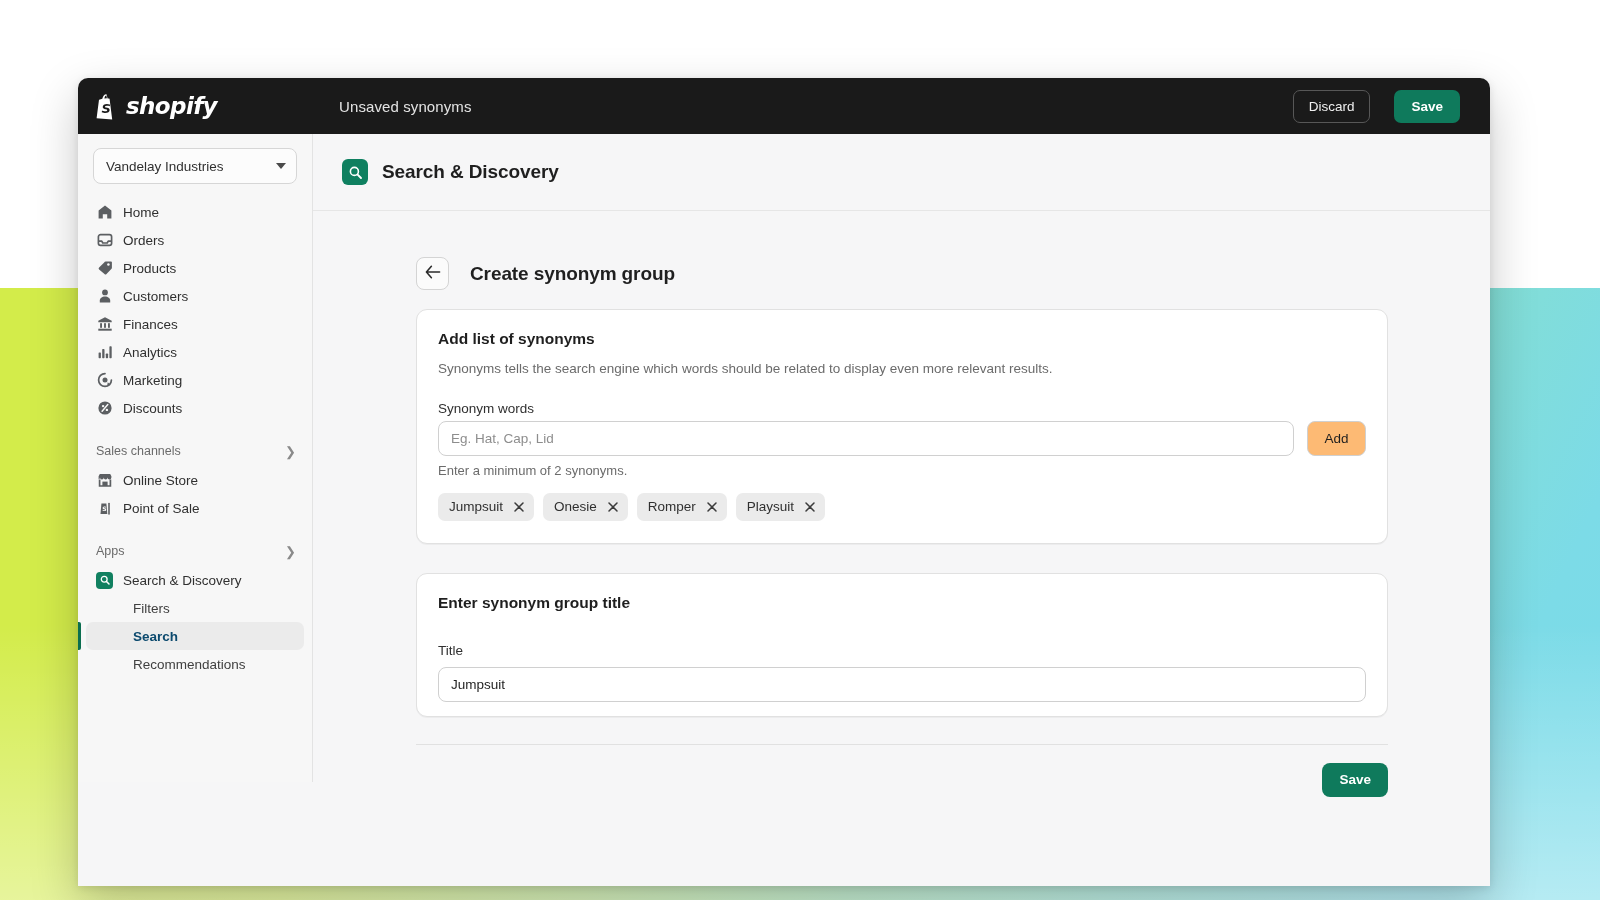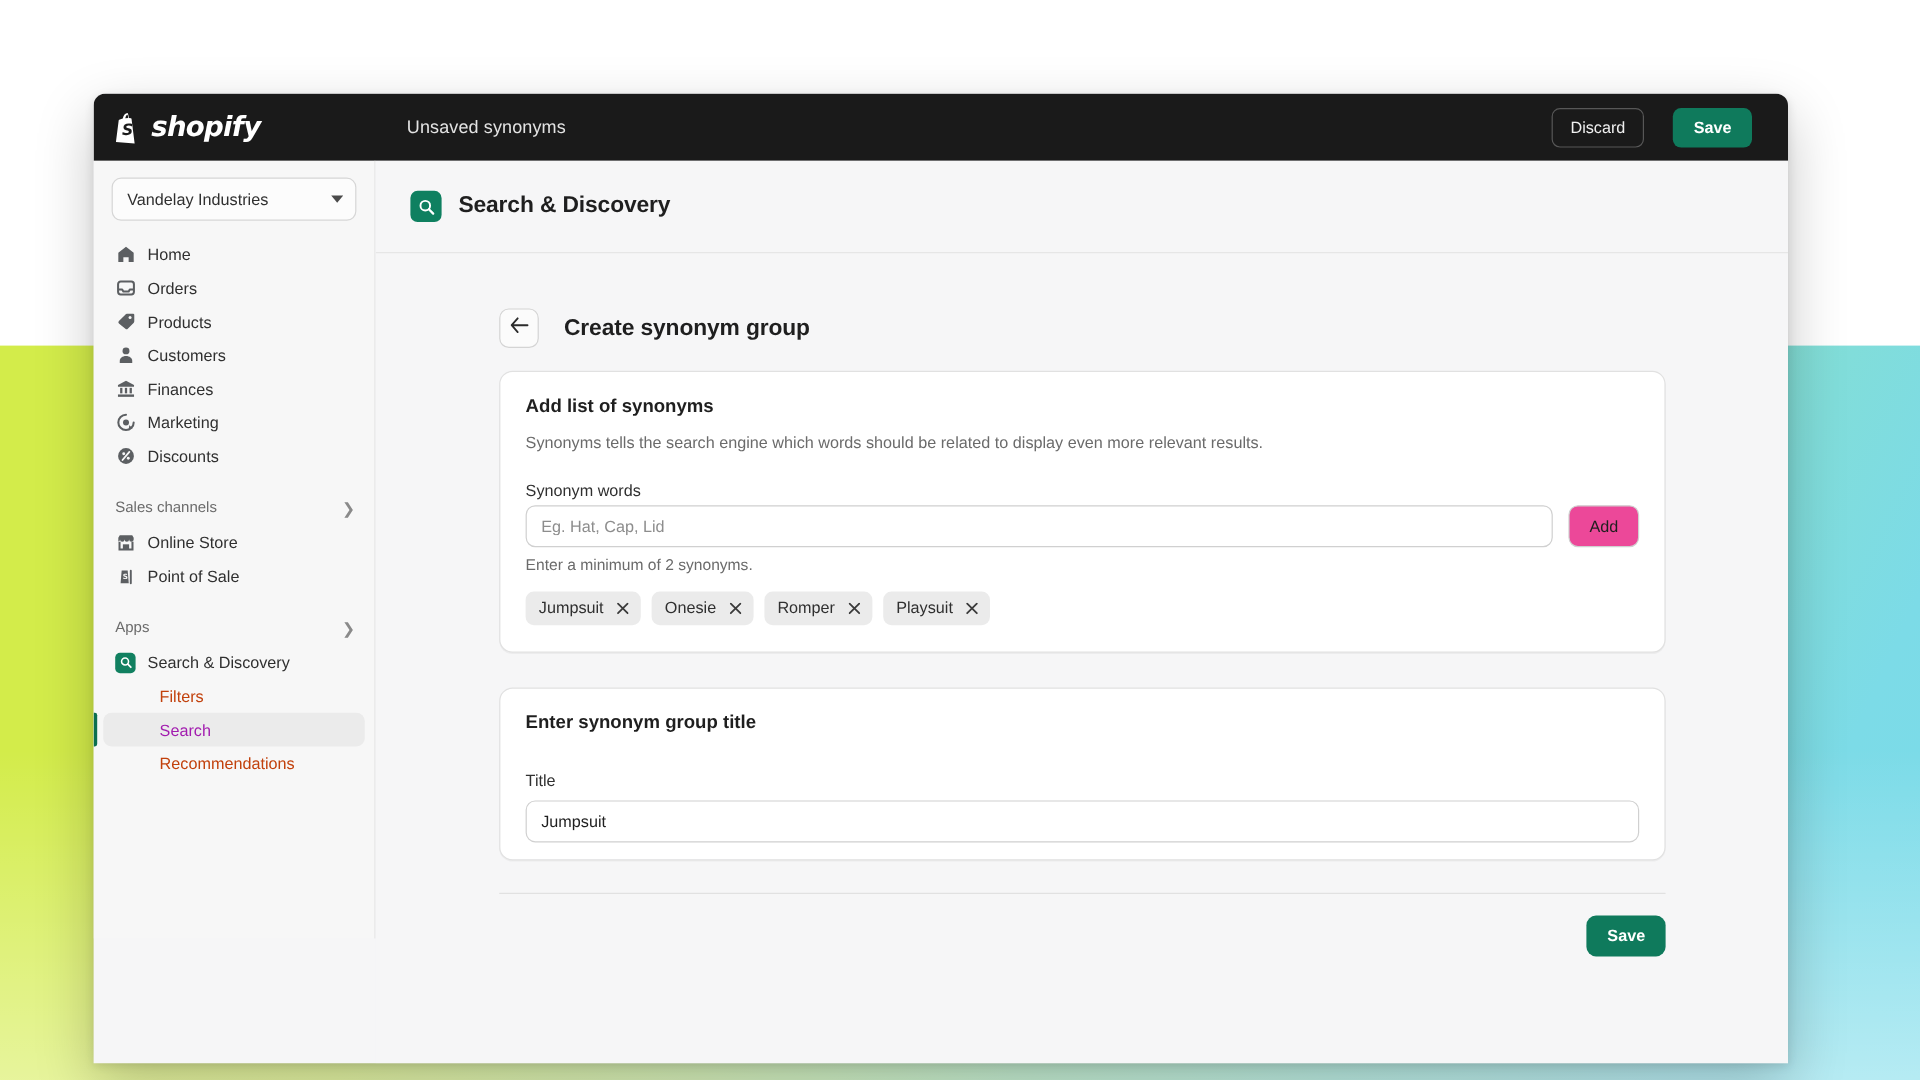--- a/index.html
+++ b/index.html
@@ -87,23 +87,23 @@
 
   .nav-section {
     margin: 16px 8px 2px 8px; height: 26px; display: flex; align-items: center;
     padding: 0 8px 0 10px; cursor: pointer;
   }
   .nav-section .lbl { font-size: 12.5px; color: #6b6b6b; flex: 1; }
   .chev { color: #8a8a8a; font-size: 13px; line-height: 1; }
 
   .nav-sub {
     height: 28px; margin: 0 8px; border-radius: 7px; display: flex; align-items: center;
-    padding-left: 47px; cursor: pointer; font-size: 13.5px; color: #c2410c;
-  }
-  .nav-sub.active { background: #ebebeb; color: #a21caf; font-weight: 400; }
+    padding-left: 47px; cursor: pointer; font-size: 13.5px; color: #404040;
+  }
+  .nav-sub.active { background: #ebebeb; color: #0c4a6e; font-weight: 700; }
   .active-bar { position: absolute; left: 0; width: 3px; height: 28px; background: #0b6e4f; border-radius: 0 2px 2px 0; }
 
   .app-icon-sq {
     width: 17px; height: 17px; border-radius: 4px; background: #118060;
     display: flex; align-items: center; justify-content: center; flex: 0 0 17px;
   }
 
   
   .main { flex: 1; height: 752px; background: #f6f6f7; position: relative; overflow: hidden; }
   .main-header {
@@ -138,21 +138,21 @@
   .field-label { font-size: 13.5px; color: #303030; margin-bottom: 5px; }
   .input-row { display: flex; gap: 13px; align-items: stretch; }
   .text-input {
     flex: 1; height: 35px; border: 1px solid #d0d0d0; border-radius: 8px;
     background: #fff; padding: 0 12px; font-size: 13.5px; color: #1f1f1f;
     font-family: inherit; outline: none;
   }
   .text-input::placeholder { color: #8d8d8d; }
   .btn-add {
     width: 59px; height: 35px; border: 1px solid #d0d0d0; border-radius: 8px;
-    background: #ec4899; font-size: 13.5px; color: #1f1f1f; cursor: pointer;
+    background: #fdba74; font-size: 13.5px; color: #1f1f1f; cursor: pointer;
     font-family: inherit; font-weight: 500; text-align: center;
   }
   .help-text { font-size: 13px; color: #6b6b6b; margin-top: 7px; }
 
   .tags { display: flex; gap: 9px; margin-top: 15px; flex-wrap: wrap; }
   .tag {
     height: 28px; background: #ebebeb; border-radius: 7px; display: flex;
     align-items: center; padding: 0 8px 0 11px; gap: 9px; cursor: default;
   }
   .tag-label { font-size: 13.5px; color: #303030; }
@@ -249,20 +249,31 @@
         <span class="ico">
           <svg width="16" height="16" viewBox="0 0 16 16">
               <path d="M8 1.3 1.3 4.8v1.4h13.4V4.8z" fill="#5c5f62"></path>
               <rect x="3.1" y="7.2" width="1.9" height="4.6" fill="#5c5f62"></rect>
               <rect x="7.05" y="7.2" width="1.9" height="4.6" fill="#5c5f62"></rect>
               <rect x="11" y="7.2" width="1.9" height="4.6" fill="#5c5f62"></rect>
               <rect x="1.3" y="12.7" width="13.4" height="2" fill="#5c5f62"></rect>
             </svg>
         </span>
         <span class="lbl">Finances</span>
+      </div>
+      <div class="nav-item">
+        <span class="ico">
+          <svg width="16" height="16" viewBox="0 0 16 16">
+              <rect x="1.6" y="8.4" width="2.3" height="5.8" rx=".7" fill="#5c5f62"></rect>
+              <rect x="5.2" y="5" width="2.3" height="9.2" rx=".7" fill="#5c5f62"></rect>
+              <rect x="8.8" y="9.6" width="2.3" height="4.6" rx=".7" fill="#5c5f62"></rect>
+              <rect x="12.4" y="2.2" width="2.3" height="12" rx=".7" fill="#5c5f62"></rect>
+            </svg>
+        </span>
+        <span class="lbl">Analytics</span>
       </div>
       <div class="nav-item">
         <span class="ico">
           <svg width="16" height="16" viewBox="0 0 16 16">
               <path d="M8 1.6a6.4 6.4 0 1 0 6.4 6.4" fill="none" stroke="#5c5f62" stroke-width="1.7" stroke-linecap="round"></path>
               <circle cx="8" cy="8" r="2.5" fill="#5c5f62"></circle>
               <path d="M9.1 8.6l4.4 4.4-3.3.5.6-3.2z" fill="#5c5f62"></path>
             </svg>
         </span>
         <span class="lbl">Marketing</span>

